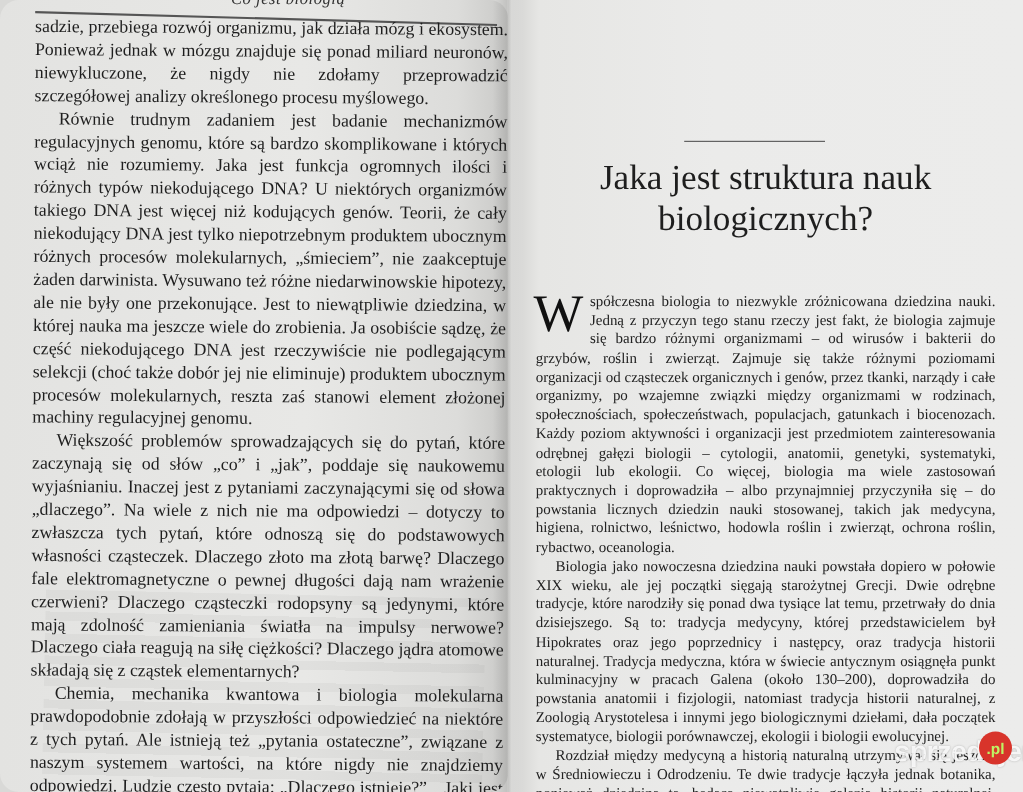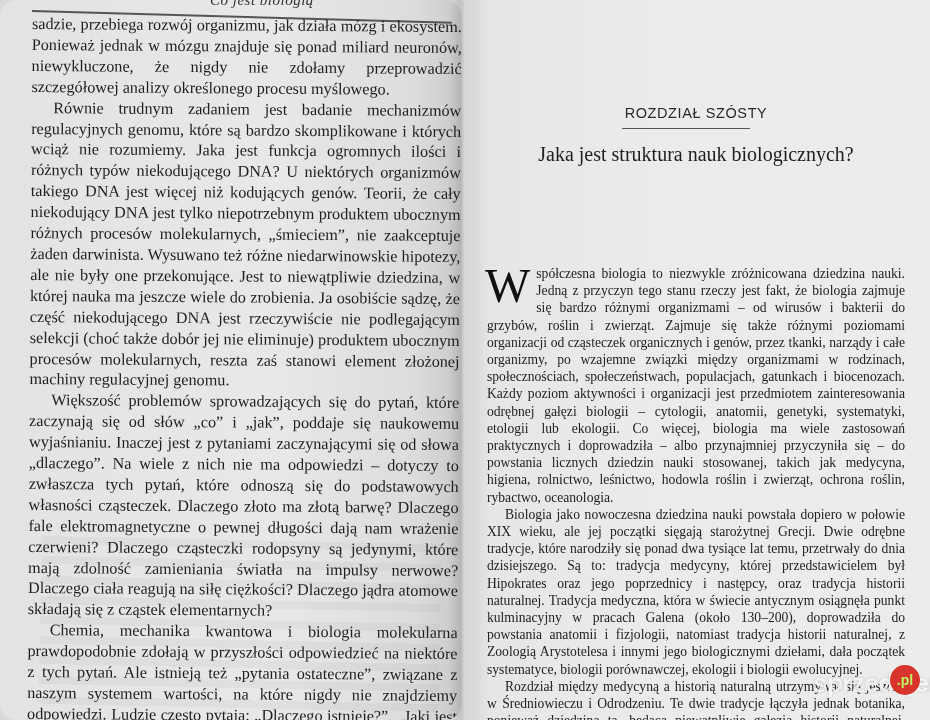--- a/index.html
+++ b/index.html
@@ -49,21 +49,21 @@
     .chapter-label {
       position:absolute; left:0; width:468px; top:105px; text-align:center;
       font-family:"Liberation Sans", "DejaVu Sans", sans-serif;
       font-size:14.5px; letter-spacing:0.6px; color:#2a2a2a;
     }
     .chapter-rule {
       position:absolute; left:160px; top:128px; width:128px; height:1px; background:#555;
     }
     .chapter-title {
       position:absolute; left:0; width:468px; top:143px; text-align:center;
-      font-size:20px; color:#1e1e1e;
+      font-size:32px; color:#1e1e1e;
     }
     .right-text {
       position:absolute; left:25px; top:265px; width:418px;
       font-size:13.6px; line-height:17.2px; text-align:justify; color:#222;
     }
     .right-text p { margin:0; text-indent:18px; }
     .right-text p.first { text-indent:0; }
     .dropcap {
       float:left; font-size:48px; line-height:38px; margin:2px 6px 0 -2px; color:#111;
     }
@@ -91,21 +91,20 @@
     <p class="first">sadzie, przebiega rozwój organizmu, jak działa mózg i ekosystem. Ponieważ jednak w mózgu znajduje się ponad miliard neuronów, niewykluczone, że nigdy nie zdołamy przeprowadzić szczegółowej analizy określonego procesu myślowego.</p>
     <p>Równie trudnym zadaniem jest badanie mechanizmów regulacyjnych genomu, które są bardzo skomplikowane i których wciąż nie rozumiemy. Jaka jest funkcja ogromnych ilości i różnych typów niekodującego DNA? U niektórych organizmów takiego DNA jest więcej niż kodujących genów. Teorii, że cały niekodujący DNA jest tylko niepotrzebnym produktem ubocznym różnych procesów molekularnych, „śmieciem”, nie zaakceptuje żaden darwinista. Wysuwano też różne niedarwinowskie hipotezy, ale nie były one przekonujące. Jest to niewątpliwie dziedzina, w której nauka ma jeszcze wiele do zrobienia. Ja osobiście sądzę, że część niekodującego DNA jest rzeczywiście nie podlegającym selekcji (choć także dobór jej nie eliminuje) produktem ubocznym procesów molekularnych, reszta zaś stanowi element złożonej machiny regulacyjnej genomu.</p>
     <p>Większość problemów sprowadzających się do pytań, które zaczynają się od słów „co” i „jak”, poddaje się naukowemu wyjaśnianiu. Inaczej jest z pytaniami zaczynającymi się od słowa „dlaczego”. Na wiele z nich nie ma odpowiedzi – dotyczy to zwłaszcza tych pytań, które odnoszą się do podstawowych własności cząsteczek. Dlaczego złoto ma złotą barwę? Dlaczego fale elektromagnetyczne o pewnej długości dają nam wrażenie czerwieni? Dlaczego cząsteczki rodopsyny są jedynymi, które mają zdolność zamieniania światła na impulsy nerwowe? Dlaczego ciała reagują na siłę ciężkości? Dlaczego jądra atomowe składają się z cząstek elementarnych?</p>
     <p>Chemia, mechanika kwantowa i biologia molekularna prawdopodobnie zdołają w przyszłości odpowiedzieć na niektóre z tych pytań. Ale istnieją też „pytania ostateczne”, związane z naszym systemem wartości, na które nigdy nie znajdziemy odpowiedzi. Ludzie często pytają: „Dlaczego istnieję?”, „Jaki jest cel świata?”, „Co było, zanim powstał Wszechświat?”. Wszystkie takie pytania, a jest ich nieskończenie wiele, dotyczą problemów nie będących przedmiotem zainteresowania nauki.</p>
 
   </div>
   <div class="ghost"></div>
 </div>
 
 <div class="page page-right">
-  <div class="chapter-label">ROZDZIAŁ SZÓSTY</div>
   <div class="chapter-rule"></div>
   <div class="chapter-title">Jaka jest struktura nauk biologicznych?</div>
   <div class="right-text">
     <p class="first"><span class="dropcap">W</span><span>spółczesna biologia to niezwykle zróżnicowana dziedzina nauki. Jedną z przyczyn tego stanu rzeczy jest fakt, że biologia zajmuje się bardzo różnymi organizmami – od wirusów i bakterii do grzybów, roślin i zwierząt. Zajmuje się także różnymi poziomami organizacji od cząsteczek organicznych i genów, przez tkanki, narządy i całe organizmy, po wzajemne związki między organizmami w rodzinach, społecznościach, społeczeństwach, populacjach, gatunkach i biocenozach. Każdy poziom aktywności i organizacji jest przedmiotem zainteresowania odrębnej gałęzi biologii – cytologii, anatomii, genetyki, systematyki, etologii lub ekologii. Co więcej, biologia ma wiele zastosowań praktycznych i doprowadziła – albo przynajmniej przyczyniła się – do powstania licznych dziedzin nauki stosowanej, takich jak medycyna, higiena, rolnictwo, leśnictwo, hodowla roślin i zwierząt, ochrona roślin, rybactwo, oceanologia.</span></p>
     <p>Biologia jako nowoczesna dziedzina nauki powstała dopiero w połowie XIX wieku, ale jej początki sięgają starożytnej Grecji. Dwie odrębne tradycje, które narodziły się ponad dwa tysiące lat temu, przetrwały do dnia dzisiejszego. Są to: tradycja medycyny, której przedstawicielem był Hipokrates oraz jego poprzednicy i następcy, oraz tradycja historii naturalnej. Tradycja medyczna, która w świecie antycznym osiągnęła punkt kulminacyjny w pracach Galena (około 130–200), doprowadziła do powstania anatomii i fizjologii, natomiast tradycja historii naturalnej, z Zoologią Arystotelesa i innymi jego biologicznymi dziełami, dała początek systematyce, biologii porównawczej, ekologii i biologii ewolucyjnej.</p>
     <p>Rozdział między medycyną a historią naturalną utrzymywał się jeszcze w Średniowieczu i Odrodzeniu. Te dwie tradycje łączyła jednak botanika, ponieważ dziedzina ta, będąca niewątpliwie gałęzią historii naturalnej, zajmowała się roślinami o leczniczych, jak sądzono, właściwościach. W istocie wszyscy wybitni botanicy od XVI do końca XVIII wieku – to jest od Cesalpino do Linneusza – byli lekarzami (jedynym wyjątkiem był John Ray). Bardziej biologiczne elementy medycyny przekształciły się później w anatomię i fizjologię, a historia naturalna rozdzieliła się na botanikę i zoologię. Paleontologia była związana z geologią. Taka klasyfikacja nauk biologicznych przetrwała od końca XVIII wieku do pierwszej części XX wieku.</p>
   </div>
 </div>
 
 <div class="gutter"></div>

